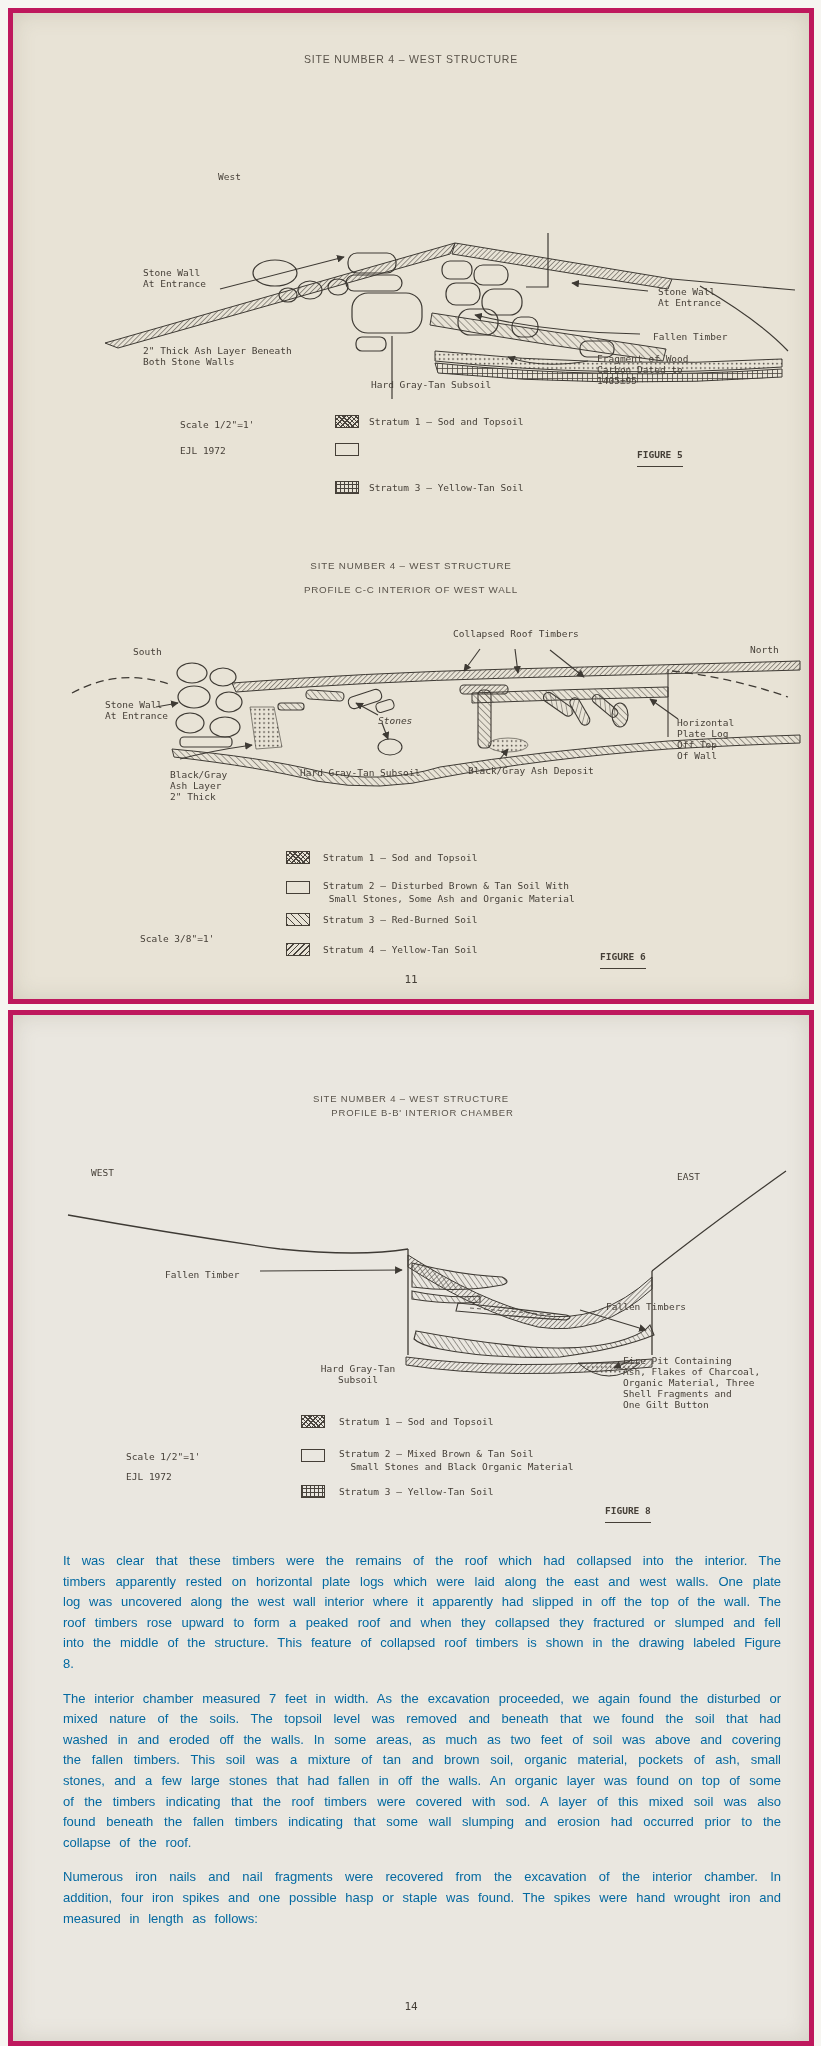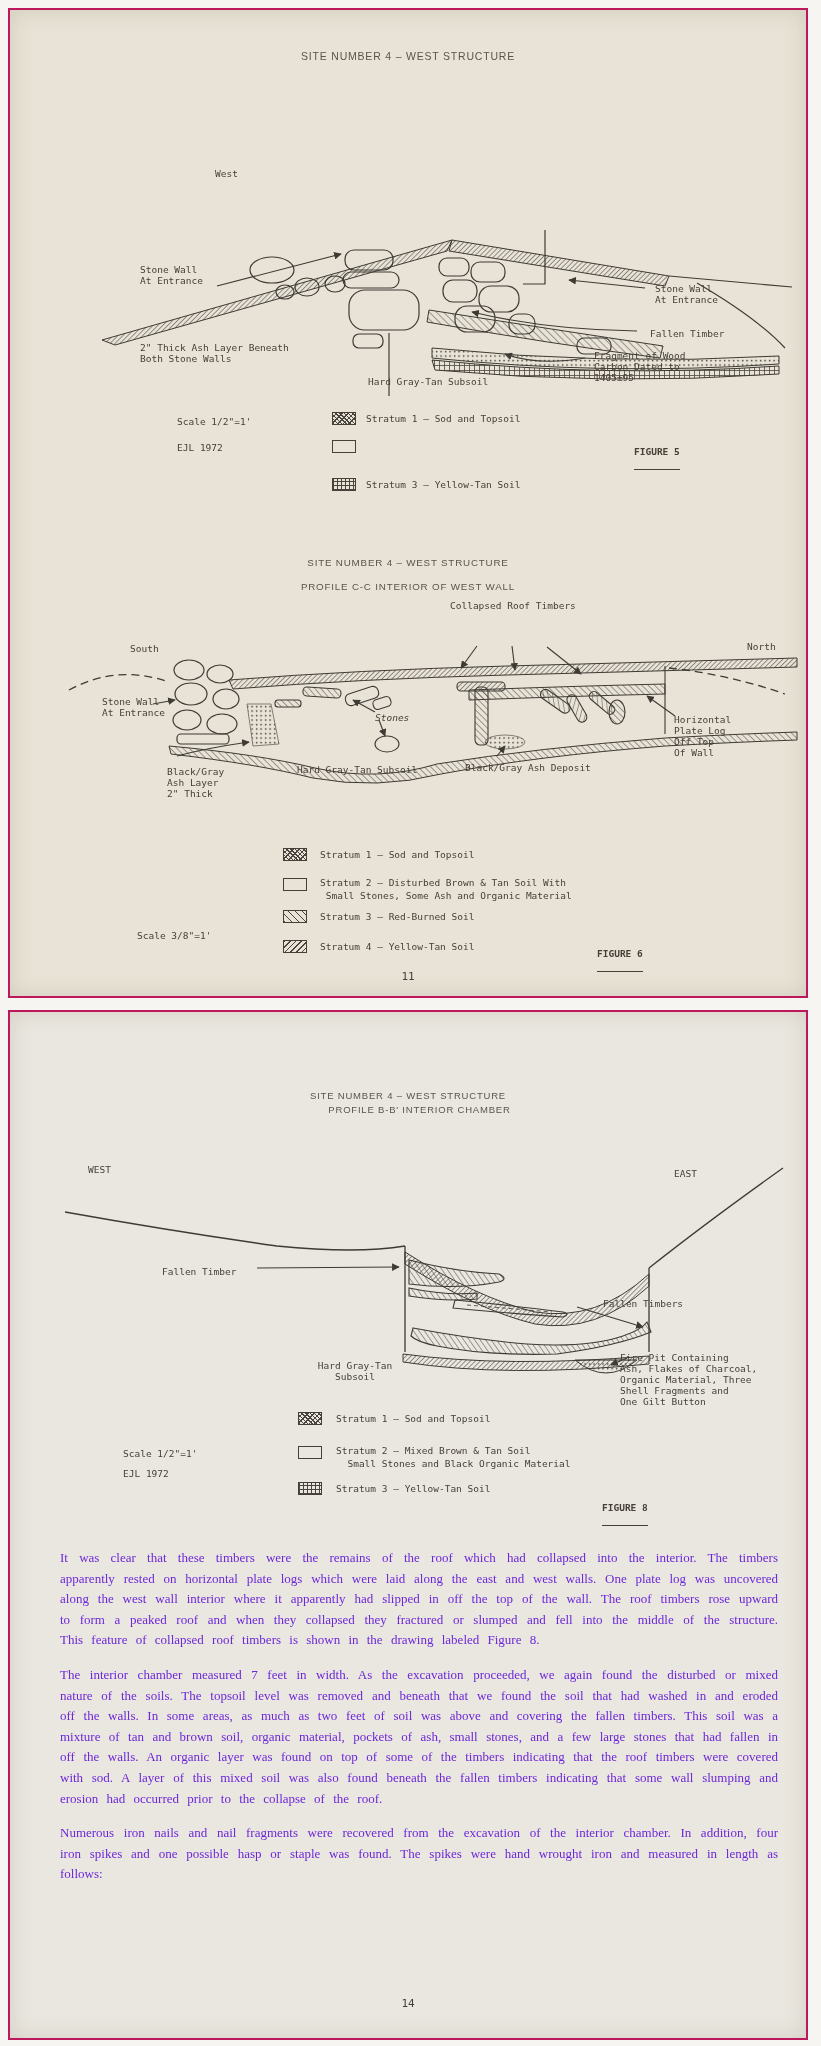--- a/index.html
+++ b/index.html
@@ -1,33 +1,33 @@
 <!DOCTYPE html>
 <html><head>
 <meta charset="utf-8">
 <style>
   html,body{margin:0;padding:0;background:#f4f3ef;}
   .canvas{position:relative;width:821px;height:2046px;background:#f6f5f1;font-family:"DejaVu Sans Mono",monospace;overflow:hidden;}
-  .page{position:absolute;left:8px;width:796px;border:2px solid #be185d;box-shadow:inset 0 0 22px rgba(120,108,85,.20);}
+  .page{position:absolute;left:8px;width:796px;border:5px solid #be185d;box-shadow:inset 0 0 22px rgba(120,108,85,.20);}
   .page1{top:8px;height:986px;background:#e8e3d6;}
   .page2{top:1010px;height:1026px;background:#eae7e0;}
   .t{position:absolute;color:#4a453d;}
   .title{left:0;right:0;text-align:center;font-family:"Liberation Sans",sans-serif;font-size:10.5px;letter-spacing:.8px;color:#5a544b;}
   .lbl{font-size:9.5px;line-height:11px;white-space:pre;color:#453f37;}
   .dir{font-size:9.5px;color:#453f37;}
   .legend-text{font-size:9.5px;line-height:13px;white-space:pre;color:#453f37;}
   .swatch{position:absolute;width:24px;height:13px;border:1.6px solid #453f37;box-sizing:border-box;}
   .sw-sod{background:repeating-linear-gradient(45deg,#4a453e 0 1px,transparent 1px 3px),repeating-linear-gradient(-45deg,#4a453e 0 1px,transparent 1px 4px);}
   .sw-open{background:transparent;}
   .sw-cross{background:repeating-linear-gradient(0deg,#4a453e 0 1px,transparent 1px 4px),repeating-linear-gradient(90deg,#4a453e 0 1px,transparent 1px 4px);}
   .sw-red{background:repeating-linear-gradient(45deg,#4a453e 0 1px,transparent 1px 5px);}
   .sw-diag{background:repeating-linear-gradient(135deg,#4a453e 0 1px,transparent 1px 4px);}
-  .figlabel{font-size:9.5px;font-weight:bold;color:#453f37;border-bottom:1px solid #453f37;padding-bottom:12px;}
+  .figlabel{font-size:9.5px;font-weight:bold;color:#453f37;border-bottom:1px solid #453f37;padding-bottom:6px;}
   .drawing{position:absolute;}
-  .body-text{position:absolute;left:50px;top:536px;width:718px;font-family:Liberation Serif, serif;font-size:13px;line-height:20.6px;color:#6d28d9;text-align:justify;word-spacing:5px;}
+  .body-text{position:absolute;left:50px;top:536px;width:718px;font-family:Liberation Sans, sans-serif;font-size:13px;line-height:20.6px;color:#0369a1;text-align:justify;word-spacing:5px;}
   .body-text p{margin:0 0 14px 0;}
   .pagenum{left:0;right:0;text-align:center;font-size:11px;color:#453f37;}
 </style>
 </head>
 <body>
 
 <div class="canvas">
 
   <div class="page page1">
     <div class="t title" style="top:40px;">SITE NUMBER 4 – WEST STRUCTURE</div>
@@ -107,21 +107,21 @@
     <span class="swatch sw-open" style="left:322px;top:430px;"></span>
     <span class="swatch sw-cross" style="left:322px;top:468px;"></span>
     <div class="t legend-text" style="left:356px;top:402px;">Stratum 1 — Sod and Topsoil</div>
     <div class="t legend-text" style="left:356px;top:468px;">Stratum 3 — Yellow-Tan Soil</div>
     <div class="t figlabel" style="left:624px;top:436px;">FIGURE 5</div>
 
     <div class="t title" style="top:547px;font-size:9.8px;">SITE NUMBER 4 – WEST STRUCTURE</div>
     <div class="t title" style="top:571px;font-size:9.8px;">PROFILE C-C  INTERIOR OF WEST WALL</div>
 
     <div class="t dir" style="left:120px;top:633px;">South</div>
-    <div class="t dir" style="left:440px;top:590px;">Collapsed Roof Timbers</div>
+    <div class="t dir" style="left:440px;top:615px;">Collapsed Roof Timbers</div>
     <div class="t dir" style="left:737px;top:631px;">North</div>
 
     <svg class="drawing" style="left:47px;top:632px;" width="750" height="160" viewBox="0 0 750 160">
       <defs>
         <pattern id="p6sod" width="3.5" height="3.5" patternUnits="userSpaceOnUse" patternTransform="rotate(45)">
             <line x1="0" y1="0" x2="0" y2="3.5" stroke="#4a453e" stroke-width="1.1"></line>
           </pattern>
         <pattern id="p6diag" width="4.5" height="4.5" patternUnits="userSpaceOnUse" patternTransform="rotate(-45)">
             <line x1="0" y1="0" x2="0" y2="4.5" stroke="#4a453e" stroke-width="1"></line>
           </pattern>

